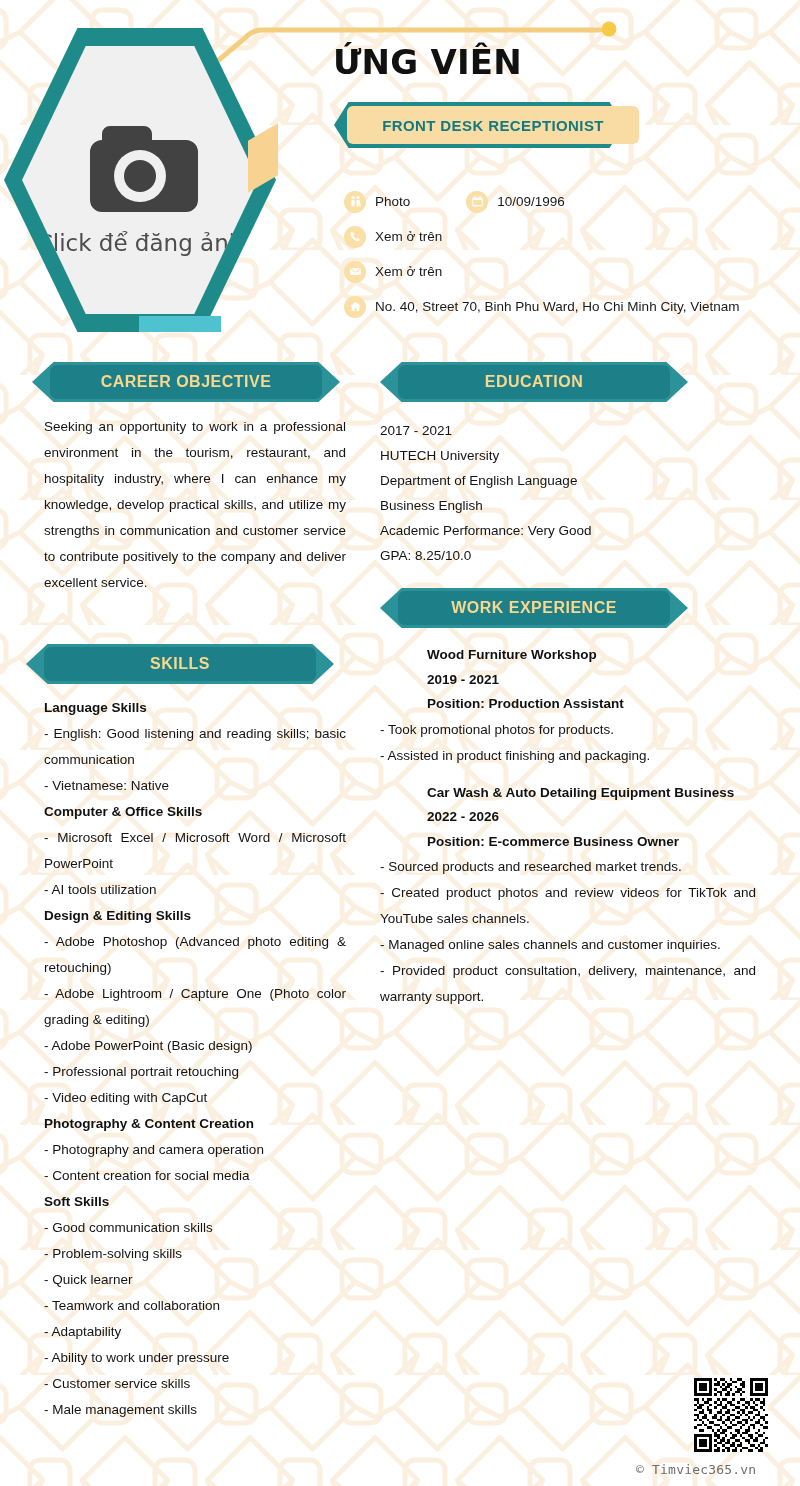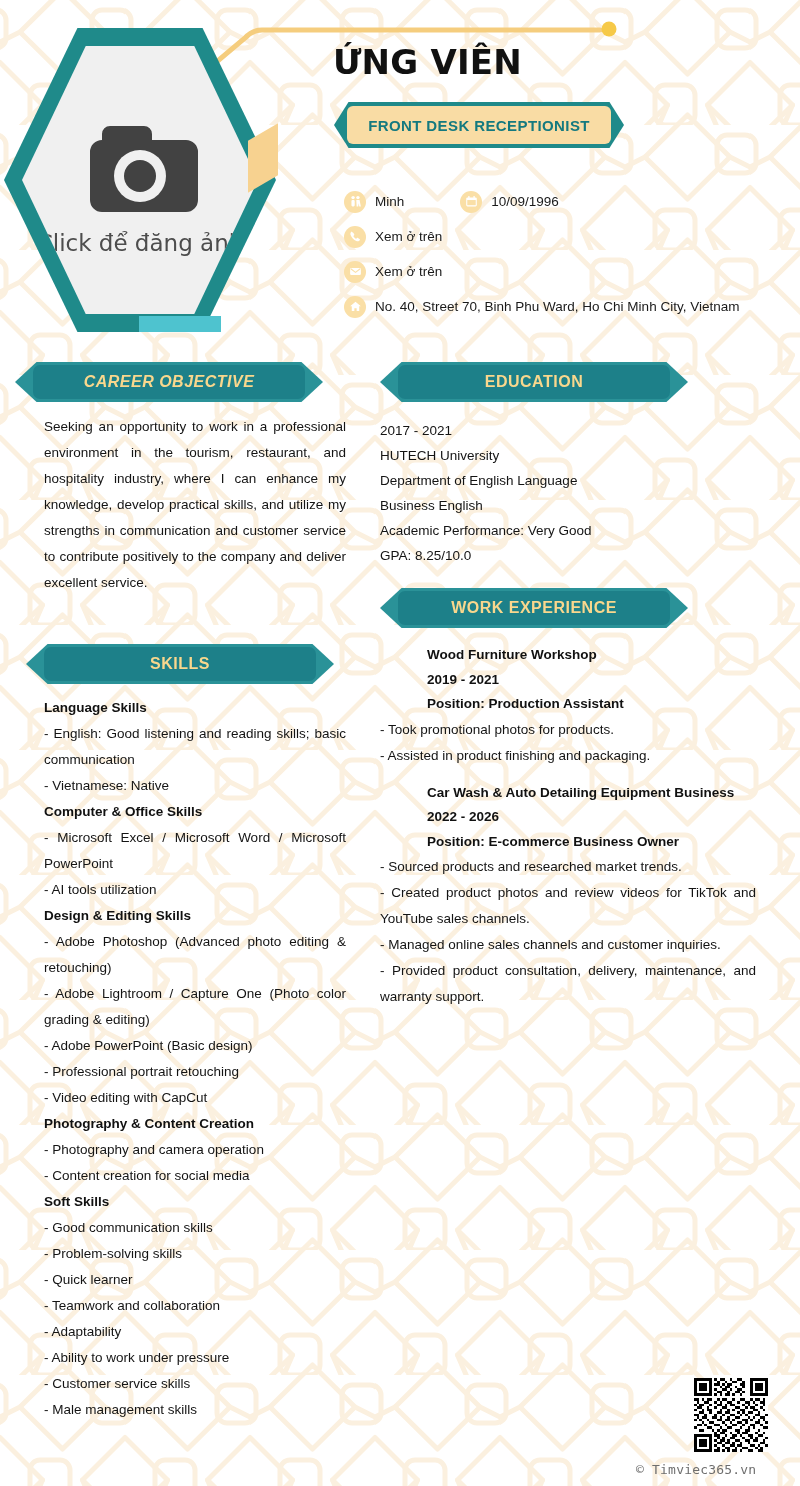--- a/index.html
+++ b/index.html
@@ -82,21 +82,21 @@
   }
   .jb-chev{
     position:absolute; top:0; width:290px; height:46px;
     background:#1f8a8a;
     -webkit-clip-path:polygon(0% 50%,5% 0%,95% 0%,100% 50%,95% 100%,5% 100%);
     clip-path:polygon(0% 50%,5% 0%,95% 0%,100% 50%,95% 100%,5% 100%);
     filter:drop-shadow(1px 2px 2px rgba(0,0,0,.3));
   }
   .jb-core{
     position:absolute; left:13px; top:4px;
-    width:264px; height:38px;
+    width:292px; height:38px;
     background:#f9dca4;
     border-radius:6px;
     display:flex; align-items:center; justify-content:center;
   }
   .jb-core span{
     font-size:15px; font-weight:bold; color:#14797f;
     letter-spacing:.4px;
   }
 
   
@@ -211,21 +211,21 @@
   <div id="contact">
     <div class="c-row c-inline">
       <div class="c-ico">
         <svg width="13" height="13" viewBox="0 0 16 16">
             <circle cx="5" cy="3.2" r="2.1" fill="#fff"></circle>
             <circle cx="11" cy="3.2" r="2.1" fill="#fff"></circle>
             <rect x="3" y="6" width="4" height="8" rx="1.4" fill="#fff"></rect>
             <path d="M9 6 h4 l1.6 8 h-2 l-.6-4 -.6 4 h-2 z" fill="#fff"></path>
           </svg>
       </div>
-      <span class="c-txt">Minh</span>
+      <span class="c-txt">Photo</span>
       <div class="c-ico" style="margin-left:56px">
         <svg width="13" height="13" viewBox="0 0 16 16">
             <rect x="1.5" y="3" width="13" height="11" rx="1.6" fill="#fff"></rect>
             <rect x="2.8" y="6.2" width="10.4" height="6.4" fill="#fadfa6"></rect>
             <rect x="4" y="1.2" width="1.6" height="3" rx=".7" fill="#fff"></rect>
             <rect x="10.4" y="1.2" width="1.6" height="3" rx=".7" fill="#fff"></rect>
           </svg>
       </div>
       <span class="c-txt">10/09/1996</span>
     </div>
@@ -249,21 +249,21 @@
     <div class="c-row">
       <div class="c-ico">
         <svg width="13" height="13" viewBox="0 0 16 16">
             <path d="M8 2 L14.6 7.6 h-2 v6 h-3.2 v-3.6 h-2.8 v3.6 h-3.2 v-6 h-2 z" fill="#fff"></path>
           </svg>
       </div>
       <span class="c-txt">No. 40, Street 70, Binh Phu Ward, Ho Chi Minh City, Vietnam</span>
     </div>
   </div>
 
-  <div class="banner" style="left:15px; top:362px; width:308px;font-style:italic;">
+  <div class="banner" style="left:32px; top:362px; width:308px;">
     <div class="bn-chev"></div>
     <div class="bn-core">
       <span>CAREER OBJECTIVE</span>
     </div>
   </div>
   <div class="col-left" style="top:414px;">
     <div class="p-body">Seeking an opportunity to work in a professional environment in the tourism, restaurant, and hospitality industry, where I can enhance my knowledge, develop practical skills, and utilize my strengths in communication and customer service to contribute positively to the company and deliver excellent service.</div>
   </div>
 
   <div class="banner" style="left:26px; top:644px; width:308px;">

